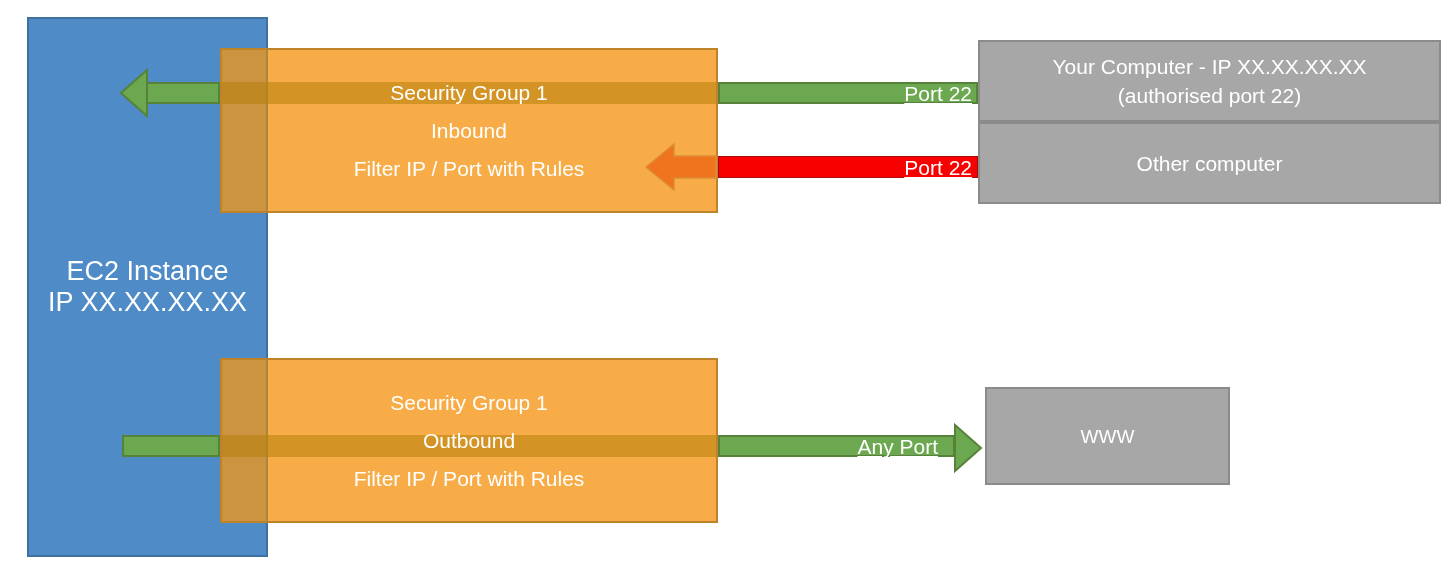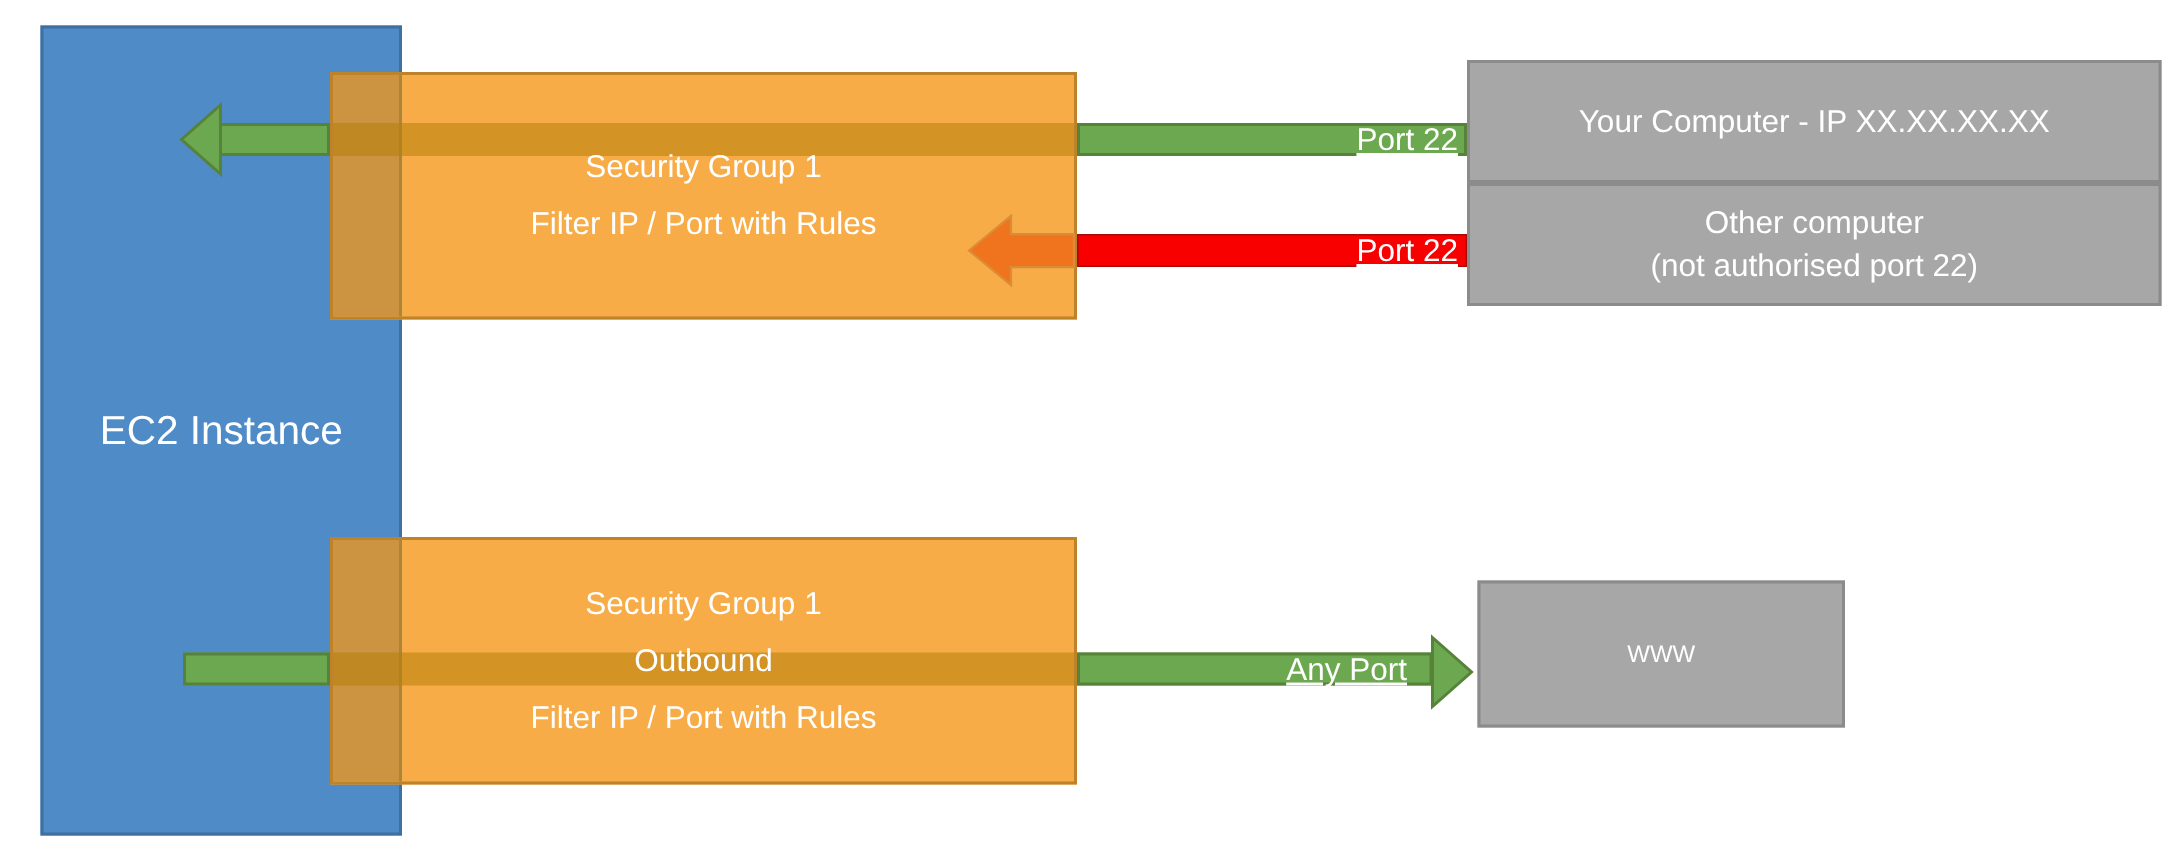--- a/index.html
+++ b/index.html
@@ -49,21 +49,21 @@
   .band-outbound{top:75px;}
   
   .gray-box{
     background:var(--gray_fill);
     border:2px solid var(--gray_stroke);
   }
   .gray-box .line{font-size:21px;line-height:29px;}
   .your-computer{left:978px;top:40px;width:463px;height:82px;}
   .other-computer{left:978px;top:122px;width:463px;height:82px;}
   .www-box{left:985px;top:387px;width:245px;height:98px;}
-  .www-box .line{font-size:16px;line-height:33px;text-align:center;}
+  .www-box .line{font-size:19px;line-height:33px;text-align:center;}
   
   .green-shaft{
     background:var(--green_fill);
     border:2px solid var(--green_stroke);
   }
   .red-shaft{
     background:var(--red_fill);
     border:1px solid var(--red_stroke);
   }
   .arrow-label{
@@ -73,37 +73,39 @@
   }
   svg{display:block;overflow:visible;}
 </style>
 </head>
 <body>
 
 <div class="canvas">
 
   <div class="node ec2-box">
     <div class="line">EC2 Instance</div>
+    <div class="line">IP XX.XX.XX.XX</div>
   </div>
 
   <svg class="abs" style="left:119px;top:68px;" width="30" height="50" viewBox="0 0 30 50">
     <polygon points="28,2 2,25 28,48" fill="#6CA84F" stroke="#568239" stroke-width="2"></polygon>
   </svg>
   <div class="abs green-shaft" style="left:146px;top:82px;width:74px;height:22px;"></div>
   <div class="abs green-shaft" style="left:718px;top:82px;width:260px;height:22px;"></div>
   <div class="arrow-label" style="right:474px;top:82px;">Port 22</div>
 
   <div class="abs red-shaft" style="left:718px;top:156px;width:260px;height:22px;"></div>
   <div class="arrow-label" style="right:474px;top:156px;">Port 22</div>
 
   <div class="node sg-box sg-inbound">
     <div class="overlap-strip"></div>
     <div class="overlap-band band-inbound"></div>
     <div class="lines">
       <div class="line">Security Group 1</div>
+      <div class="line">Inbound</div>
       <div class="line">Filter IP / Port with Rules</div>
     </div>
   </div>
 
   <svg class="abs" style="left:644px;top:142px;" width="74" height="52" viewBox="0 0 74 52">
     <polygon points="2,25 30,2 30,14 72,14 72,36 30,36 30,48" fill="#F0741E" stroke="#DC8C36" stroke-width="1.5"></polygon>
   </svg>
 
   <div class="abs green-shaft" style="left:122px;top:435px;width:98px;height:22px;"></div>
   <div class="abs green-shaft" style="left:718px;top:435px;width:237px;height:22px;"></div>
@@ -117,24 +119,24 @@
     <div class="overlap-band band-outbound"></div>
     <div class="lines">
       <div class="line">Security Group 1</div>
       <div class="line">Outbound</div>
       <div class="line">Filter IP / Port with Rules</div>
     </div>
   </div>
 
   <div class="node gray-box your-computer">
     <div class="line">Your Computer - IP XX.XX.XX.XX</div>
+    <div class="line">(authorised port 22)</div>
   </div>
 
   <div class="node gray-box other-computer">
     <div class="line">Other computer</div>
-    <div class="line">(not authorised port 22)</div>
   </div>
 
   <div class="node gray-box www-box">
     <div class="line">WWW</div>
   </div>
 
 </div>
 
 </body></html>

